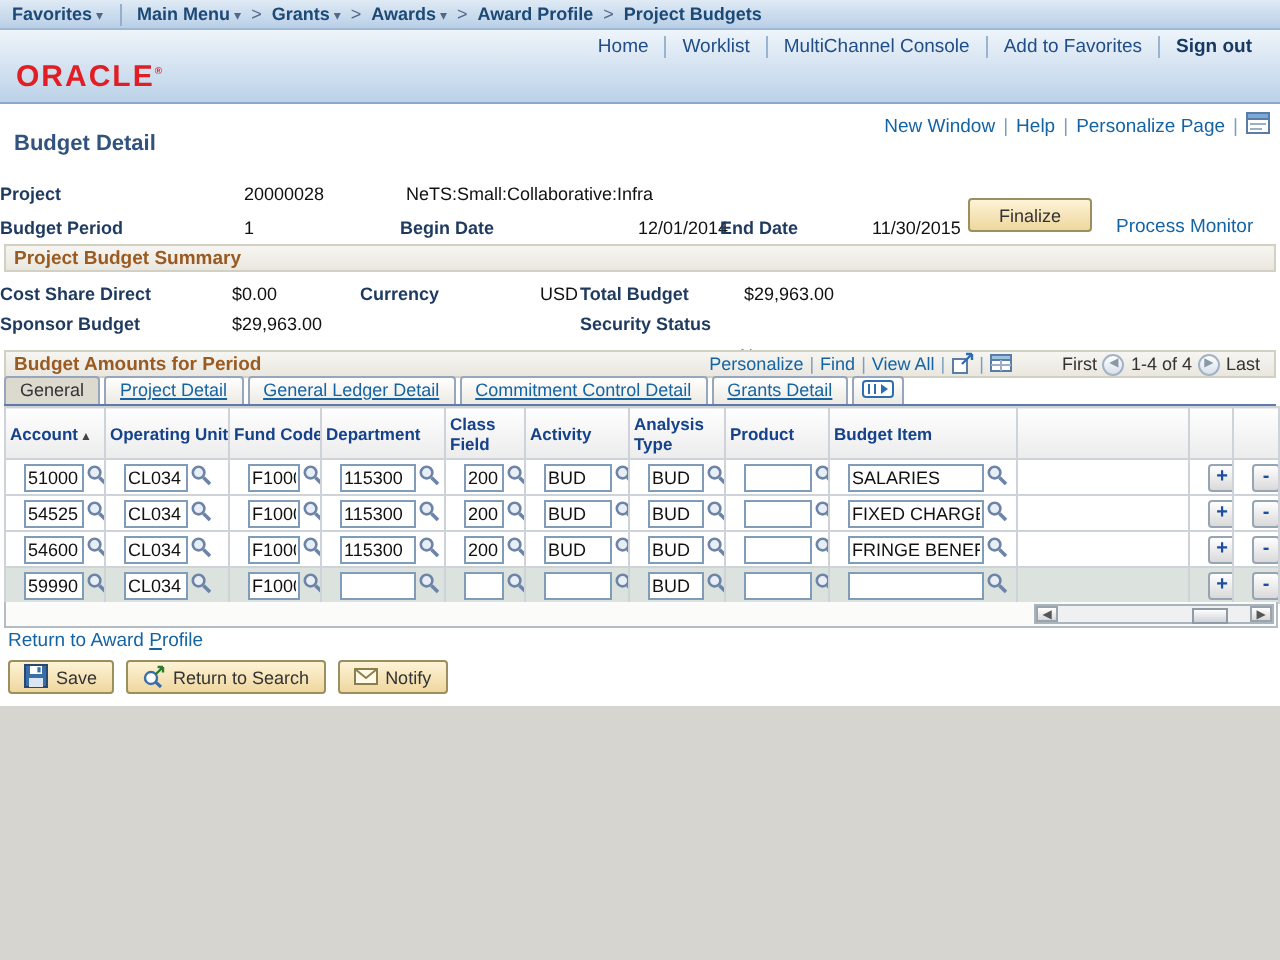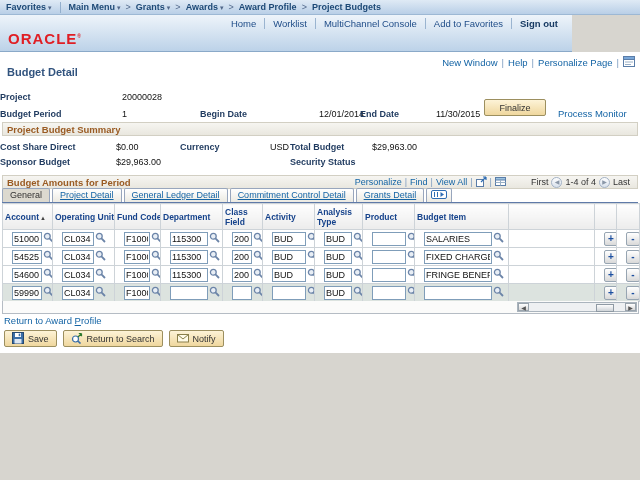--- a/index.html
+++ b/index.html
@@ -10,21 +10,21 @@
   
   .crumbbar{position:absolute;left:0;top:0;width:640px;height:15px;
     background:linear-gradient(#dfeaf5,#b9cfe7);border-bottom:1px solid #9db8d4;
     display:flex;align-items:center;padding:0 6px;color:#1d4976;font-weight:bold;font-size:9px;}
   .crumb{cursor:default;white-space:nowrap;}
   .crumb .arr{font-size:7px;color:#51688a;margin-left:2px;}
   .crumbsep{color:#51688a;margin:0 5px;font-weight:normal;}
   .crumbdiv{width:1px;height:11px;background:#93afcd;margin:0 8px;}
 
   
-  .band{position:absolute;left:0;top:15px;width:572px;height:37px;
+  .band{position:absolute;left:0;top:15px;width:640px;height:37px;
     background:linear-gradient(#eef4fa,#bcd2e8);border-bottom:1px solid #8aa9c8;}
   .toplinks{position:absolute;top:3px;right:6px;display:flex;align-items:center;font-size:9.5px;}
   .hl{color:#214e89;padding:0 8px;border-left:1px solid #9ab4d0;cursor:pointer;white-space:nowrap;}
   .hl:first-child{border-left:none;}
   .hl.signout{font-weight:bold;color:#173a63;}
   .logo{position:absolute;left:8px;bottom:4px;font-size:15px;font-weight:bold;letter-spacing:1px;
     color:var(--brand_red,#e01e24);}
   .logo sup{font-size:5px;}
 
   
@@ -152,20 +152,21 @@
             <rect x="0.5" y="0.5" width="11" height="3" fill="#7aa7d8" stroke="#5a7da8"></rect>
             <line x1="2" y1="6" x2="10" y2="6" stroke="#9ab0c6"></line>
             <line x1="2" y1="8.5" x2="8" y2="8.5" stroke="#9ab0c6"></line>
           </svg></span>
       </div>
 
     <div class="pagetitle">Budget Detail</div>
 
     <span class="lab" style="left:0;width:116px;top:40px;">Project</span>
     <span class="val" style="left:122px;top:40px;">20000028</span>
+    <span class="val" style="left:203px;top:40px;">NeTS:Small:Collaborative:Infra</span>
 
     <span class="lab" style="left:0;width:116px;top:57px;">Budget Period</span>
     <span class="val" style="left:122px;top:57px;">1</span>
     <span class="lab" style="left:200px;width:113px;top:57px;">Begin Date</span>
     <span class="val" style="left:319px;top:57px;">12/01/2014</span>
     <span class="lab" style="left:360px;width:70px;top:57px;">End Date</span>
     <span class="val" style="left:436px;top:57px;">11/30/2015</span>
 
     <button id="finalize" class="btn-tan">Finalize</button>
     <span id="procmon">Process Monitor</span>

